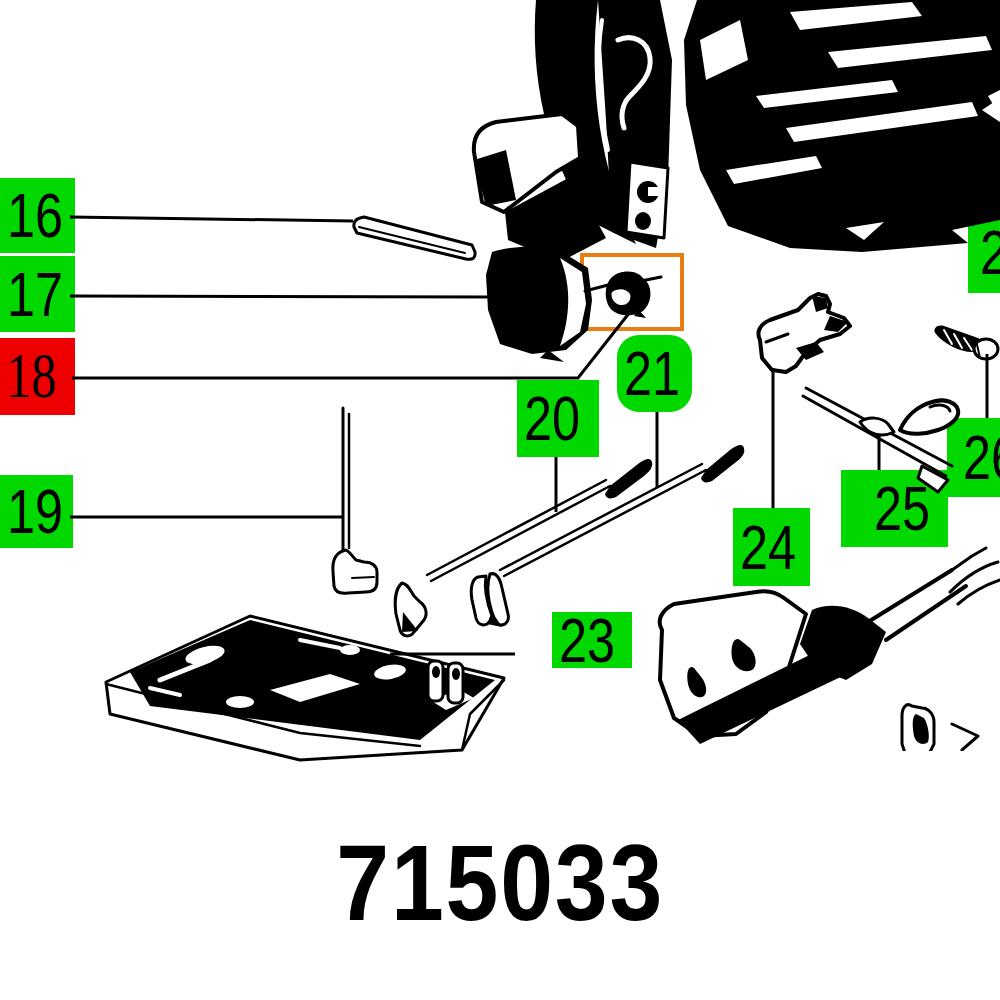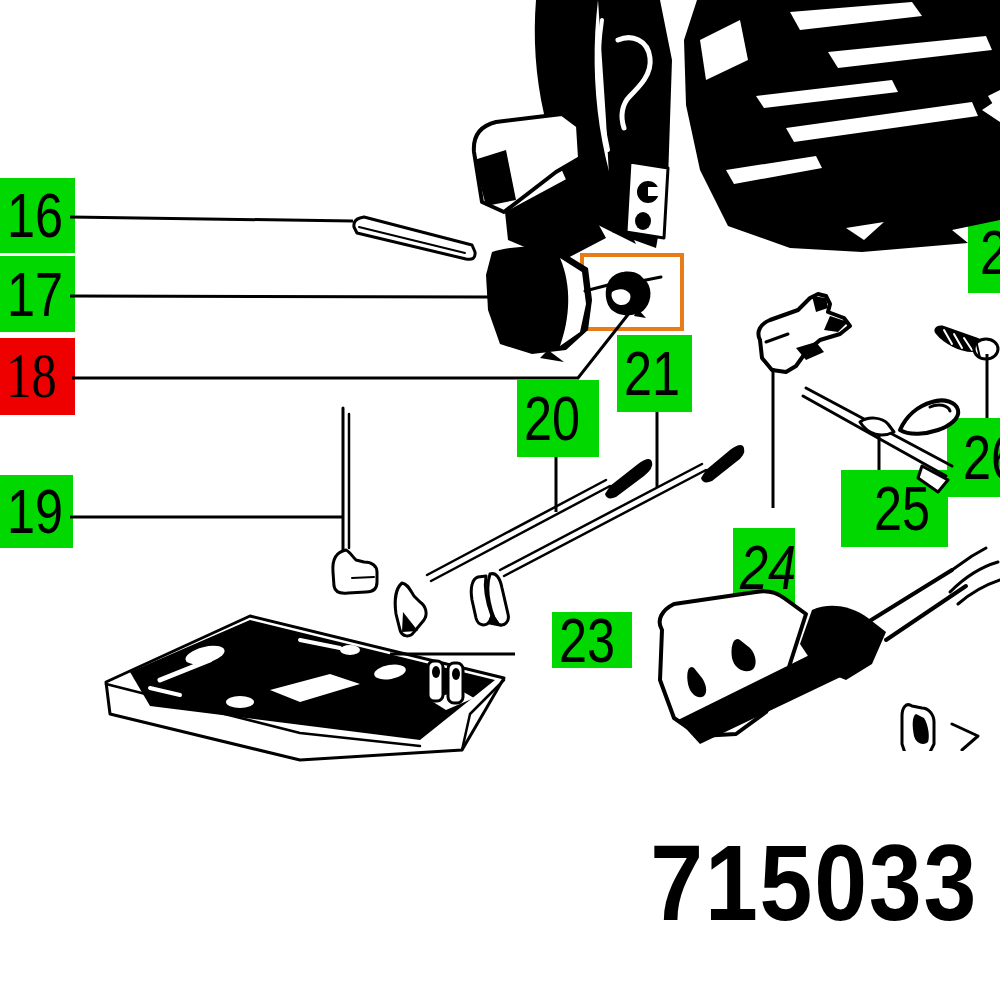--- a/index.html
+++ b/index.html
@@ -15,21 +15,21 @@
     position:absolute;display:flex;align-items:center;justify-content:flex-start;
     color:var(--ink);font-size:63px;line-height:1;cursor:pointer;z-index:1;
   }
   .part-label .num{display:inline-block;transform:scaleX(.8);transform-origin:50% 50%;}
   .part-label.green{background:var(--green);}
   .part-label.red{background:var(--red);font-family:Liberation Serif, serif;}
   .part-label.align-left{justify-content:flex-start;}
   .part-label.align-left .num{transform-origin:0 50%;}
   #art{position:absolute;left:0;top:0;z-index:2;pointer-events:none;}
   #part-number{
-    position:absolute;left:0;top:820px;width:100%;text-align:right;z-index:1;
+    position:absolute;left:0;top:820px;width:100%;text-align:center;z-index:1;
     font-size:108px;font-weight:bold;color:var(--ink);letter-spacing:2px;
   }
   #part-number .num{display:inline-block;transform:scaleX(.88);transform-origin:50% 50%;}
   .leader{fill:none;stroke:var(--ink);stroke-width:3;}
 </style>
 </head>
 <body>
 
 <div id="labels">
     <div class="part-label green" style="left: 0px; top: 178px; width: 75px; height: 75px;">
@@ -40,27 +40,27 @@
     </div>
     <div class="part-label red" style="left: 0px; top: 338px; width: 75px; height: 77px;">
       <span class="num">18</span>
     </div>
     <div class="part-label green" style="left: 0px; top: 475px; width: 73px; height: 73px;">
       <span class="num">19</span>
     </div>
     <div class="part-label green" style="left: 517px; top: 380px; width: 82px; height: 77px;">
       <span class="num">20</span>
     </div>
-    <div class="part-label green" style="left: 617px; top: 335px; width: 75px; height: 77px;">
+    <div class="part-label green" style="left: 617px; top: 335px; width: 75px; height: 77px; border-radius: 22px;">
       <span class="num">21</span>
     </div>
     <div class="part-label green" style="left: 515px; top: 612px; width: 80px; height: 56px; margin-left: 37px;">
       <span class="num">23</span>
     </div>
-    <div class="part-label green" style="left: 733px; top: 528px; width: 62px; height: 78px; font-style: italic;">
+    <div class="part-label green" style="left: 733px; top: 508px; width: 77px; height: 78px;">
       <span class="num">24</span>
     </div>
     <div class="part-label green" style="left: 841px; top: 470px; width: 81px; height: 77px; padding-left: 26px;">
       <span class="num">25</span>
     </div>
     <div class="part-label green align-left" style="left: 947px; top: 418px; width: 78px; height: 79px; padding-left: 16px;">
       <span class="num">26</span>
     </div>
     <div class="part-label green align-left" style="left: 968px; top: 212px; width: 75px; height: 81px; padding-left: 12px;">
       <span class="num">2</span>

